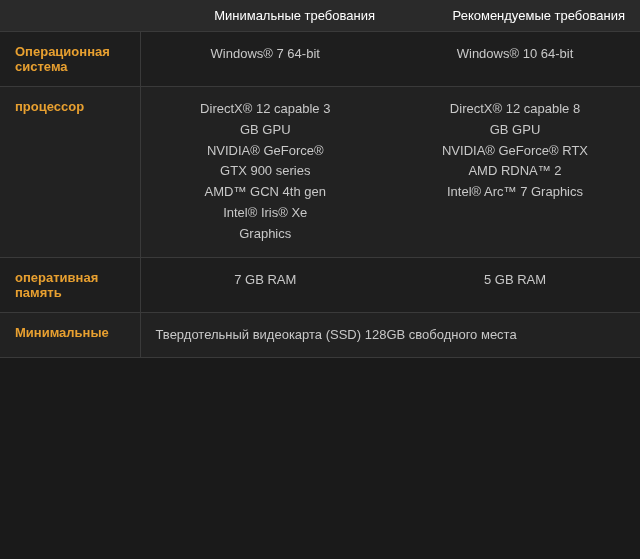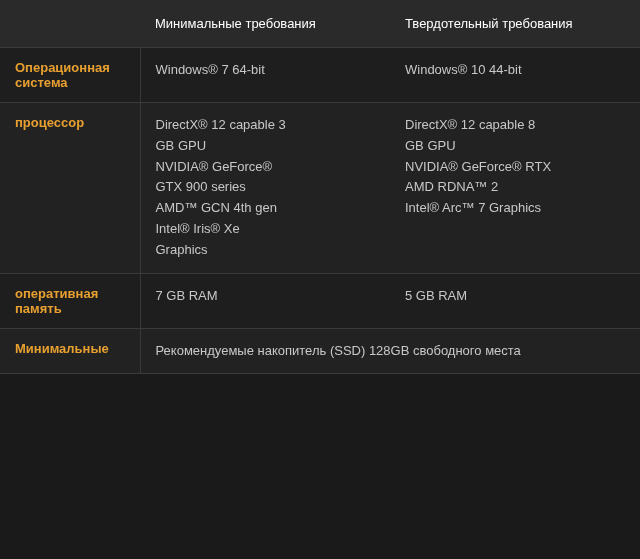--- a/index.html
+++ b/index.html
@@ -20,24 +20,24 @@
     .table-container {
       width: 100%;
       border-collapse: collapse;
     }
 
     .header-row {
       background-color: #2a2a2a;
     }
 
     .header-row th {
-      padding: 16px 15px;
+      padding: 8px 15px;
       font-weight: normal;
       color: #ffffff;
-      text-align: left;
+      text-align: right;
       border-bottom: 1px solid #3a3a3a;
     }
 
     .header-row th:first-child {
       width: 140px;
     }
 
     .header-row th:nth-child(2),
     .header-row th:nth-child(3) {
       width: 250px;
@@ -63,20 +63,21 @@
       vertical-align: top;
       width: 140px;
       border-right: 1px solid #3a3a3a;
     }
 
     .row-cell {
       padding: 12px 15px;
       vertical-align: top;
       color: #c8c8c8;
       line-height: 1.6;
+      text-align: center;
     }
 
     .row-cell:first-of-type {
       border-right: 1px solid #3a3a3a;
     }
 
     .full-width-cell {
       padding: 12px 15px;
       vertical-align: top;
       color: #c8c8c8;
@@ -84,37 +85,37 @@
     }
   </style>
 </head>
 <body>
 
 <table class="table-container">
   <thead>
     <tr class="header-row">
       <th></th>
       <th>Минимальные требования</th>
-      <th>Твердотельный требования</th>
+      <th>Рекомендуемые требования</th>
     </tr>
   </thead>
   <tbody id="table-body">
   <tr class="data-row">
         <td class="row-label">Операционная система</td>
         <td class="row-cell">Windows® 7 64-bit</td>
-        <td class="row-cell">Windows® 10 44-bit</td>
+        <td class="row-cell">Windows® 10 64-bit</td>
       </tr>
       <tr class="data-row">
         <td class="row-label">процессор</td>
         <td class="row-cell">DirectX® 12 capable 3<br>GB GPU<br>NVIDIA® GeForce®<br>GTX 900 series<br>AMD™ GCN 4th gen<br>Intel® Iris® Xe<br>Graphics</td>
         <td class="row-cell">DirectX® 12 capable 8<br>GB GPU<br>NVIDIA® GeForce® RTX<br>AMD RDNA™ 2<br>Intel® Arc™ 7 Graphics</td>
       </tr>
       <tr class="data-row">
         <td class="row-label">оперативная память</td>
         <td class="row-cell">7 GB RAM</td>
         <td class="row-cell">5 GB RAM</td>
       </tr>
       <tr class="data-row">
         <td class="row-label">Минимальные</td>
-        <td class="full-width-cell" colspan="2">Рекомендуемые накопитель (SSD) 128GB свободного места</td>
+        <td class="full-width-cell" colspan="2">Твердотельный видеокарта (SSD) 128GB свободного места</td>
       </tr>
     </tbody>
 </table>
 
 </body></html>

